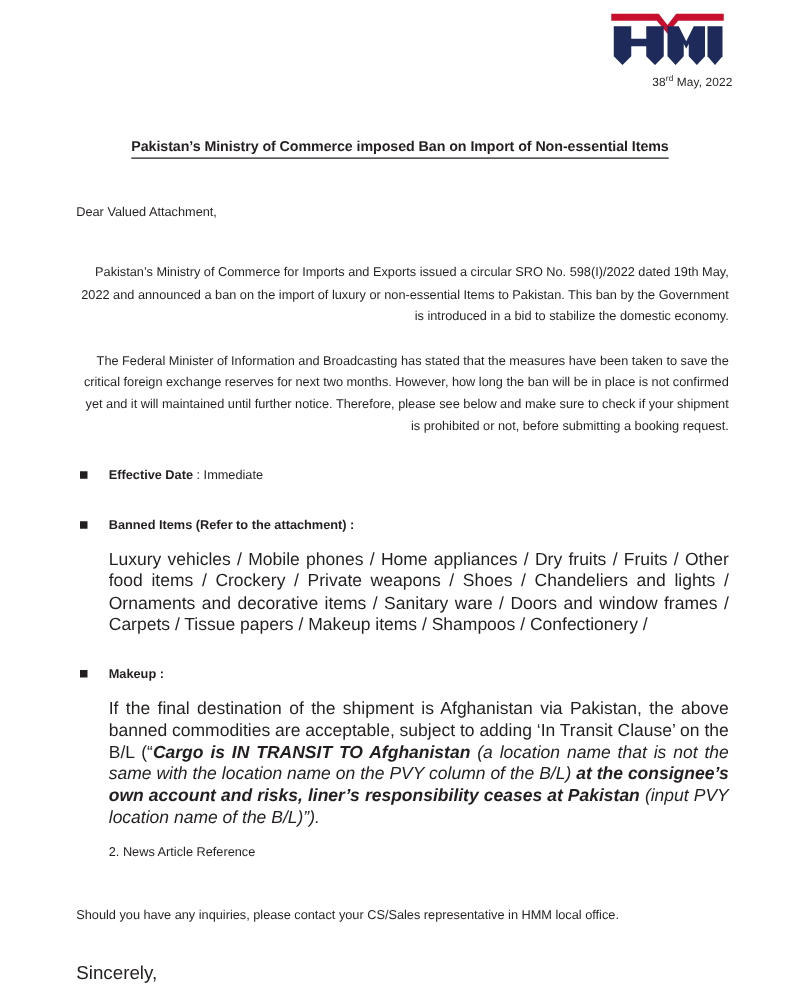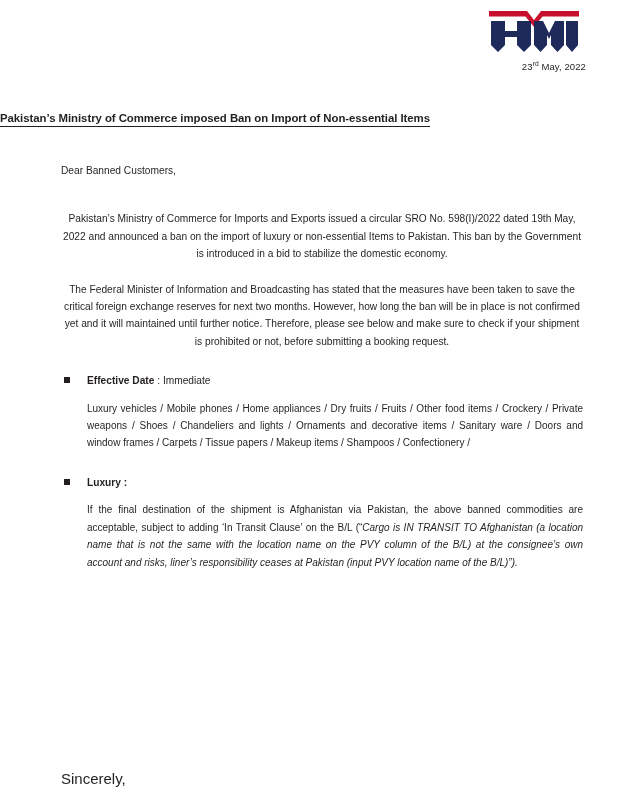--- a/index.html
+++ b/index.html
@@ -48,20 +48,21 @@
     vertical-align: super;
     line-height: 0;
   }
 
   
   .doc-title {
     position: absolute;
     top: 112px;
     left: 0;
     width: 640px;
+    text-align: center;
     font-size: 11.4px;
     font-weight: bold;
     letter-spacing: -0.05px;
   }
   .doc-title span {
     border-bottom: 1.1px solid #231f20;
     padding-bottom: 1.5px;
   }
 
   
@@ -73,21 +74,21 @@
     font-size: 10.2px;
     line-height: 17.4px;
   }
 
   .salutation {
     margin: 0 0 31px 0;
   }
 
   .para {
     margin: 0 0 18px 0;
-    text-align: center;
+    text-align: right;
   }
   .para.tight { margin-bottom: 0; }
 
   
   .bullet-block {
     position: relative;
     padding-left: 26px;
     margin-top: 22px;
   }
   .bullet-marker {
@@ -102,42 +103,42 @@
     font-weight: bold;
     font-size: 10.2px;
   }
   .bullet-heading .plain {
     font-weight: normal;
   }
 
   .sub-body {
     margin-left: 26px;
     margin-top: 10px;
-    font-size: 10px;
+    font-size: 14px;
     line-height: 17.4px;
   }
   .sub-body.justify {
     text-align: justify;
     text-justify: inter-word;
   }
 
   .items-list {
     text-align: justify;
     text-justify: inter-word;
   }
   .items-list .lastline { display: block; }
 
   .att-item {
     margin-top: 11px;
     margin-left: 26px;
     font-size: 10.2px;
   }
   .att-item:first-of-type { margin-top: 12px; }
 
-  .bi { font-weight: normal; font-style: italic; }
+  .bi { font-weight: bold; font-style: italic; }
   .it { font-style: italic; }
 
   
   .closing {
     position: absolute;
     top: 727px;
     left: 61px;
     width: 522px;
     font-size: 10.2px;
   }
@@ -160,52 +161,58 @@
 
       <path d="M4 12 L18 12 L18 22 L30 22 L30 12 L44 12 L44 36 L37 43 L30 36 L30 28 L18 28 L18 36 L11 43 L4 36 Z" fill="#1e2a5a"></path>
 
       <path d="M47 12 L56 12 L62 24 L68 12 L77 12 L77 36 L70.5 43 L64 36 L64 26 L62 30 L60 26 L60 36 L53.5 43 L47 36 Z" fill="#1e2a5a"></path>
 
       <path d="M79 12 L91 12 L91 36 L85 43 L79 36 Z" fill="#1e2a5a"></path>
     </svg>
   </div>
 
   <div class="date-line">
-    <span>23</span><sup>rd</sup><span> May, 2022</span>
+    <span>38</span><sup>rd</sup><span> May, 2022</span>
   </div>
 
   <div class="doc-title">
     <span>Pakistan’s Ministry of Commerce imposed Ban on Import of Non-essential Items</span>
   </div>
 
   <div class="body-area">
 
-    <p class="salutation">Dear Banned Customers,</p>
+    <p class="salutation">Dear Valued Attachment,</p>
 
     <p class="para">Pakistan’s Ministry of Commerce for Imports and Exports issued a circular SRO No. 598(I)/2022 dated 19th May, 2022 and announced a ban on the import of luxury or non-essential Items to Pakistan. This ban by the Government is introduced in a bid to stabilize the domestic economy.</p>
 
     <p class="para tight">The Federal Minister of Information and Broadcasting has stated that the measures have been taken to save the critical foreign exchange reserves for next two months. However, how long the ban will be in place is not confirmed yet and it will maintained until further notice. Therefore, please see below and make sure to check if your shipment is prohibited or not, before submitting a booking request.</p>
 
     <div class="bullet-block">
       <span class="bullet-marker"></span>
       <div class="bullet-heading">
         <span>Effective Date</span><span class="plain"> : Immediate</span>
       </div>
     </div>
 
+    <div class="bullet-block">
+      <span class="bullet-marker"></span>
+      <div class="bullet-heading">Banned Items (Refer to the attachment) :</div>
+    </div>
     <div class="sub-body items-list">
       <span>Luxury vehicles / Mobile phones / Home appliances / Dry fruits / Fruits / Other food items / Crockery / Private weapons / Shoes / Chandeliers and lights / Ornaments and decorative items / Sanitary ware / Doors and window frames / Carpets / Tissue papers / Makeup items / Shampoos / Confectionery /</span>
     </div>
 
     <div class="bullet-block">
       <span class="bullet-marker"></span>
-      <div class="bullet-heading">Luxury :</div>
+      <div class="bullet-heading">Makeup :</div>
     </div>
     <div class="sub-body justify">
       <span>If the final destination of the shipment is Afghanistan via Pakistan, the above banned commodities are acceptable, subject to adding ‘In Transit Clause’ on the B/L (“</span><span class="bi">Cargo is IN TRANSIT TO Afghanistan </span><span class="it">(a location name that is not the same with the location name on the PVY column of the B/L) </span><span class="bi">at the consignee’s own account and risks, liner’s responsibility ceases at Pakistan </span><span class="it">(input PVY location name of the B/L)”).</span>
     </div>
 
-
-  </div>
-
+    <div class="att-item">2. News Article Reference</div>
+
+  </div>
+
+  <div class="closing">Should you have any inquiries, please contact your CS/Sales representative in HMM local office.</div>
   <div class="signoff">Sincerely,</div>
 
 </div>
 
 </body></html>

